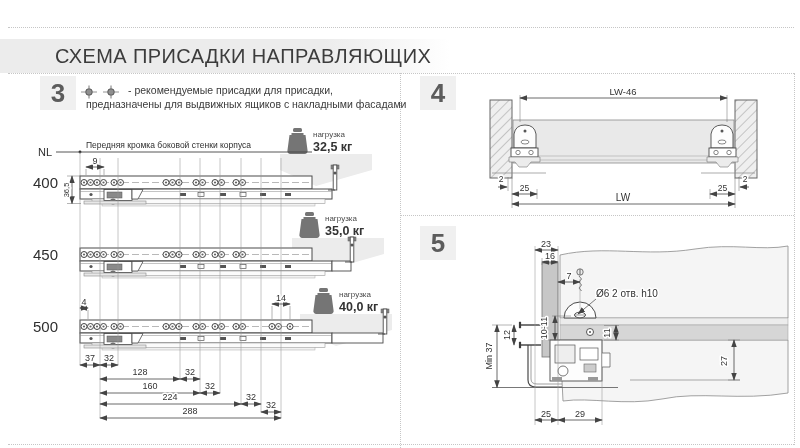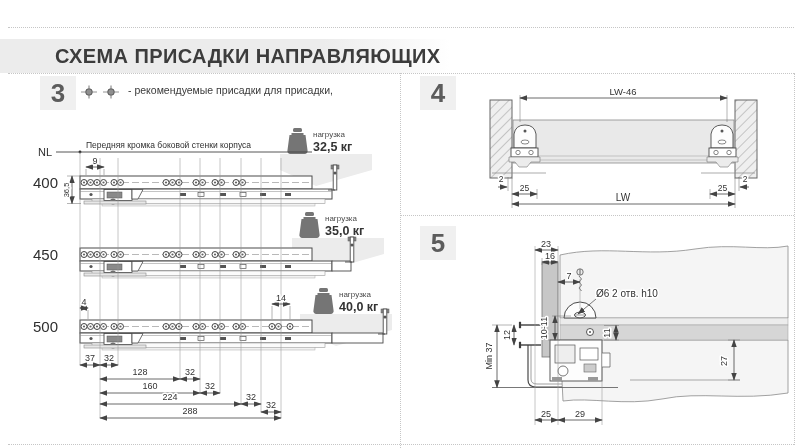--- a/index.html
+++ b/index.html
@@ -3,21 +3,21 @@
 <meta charset="utf-8">
 <style>
   html,body{margin:0;padding:0;background:#fff;}
   #page{position:relative;width:800px;height:448px;background:#fff;overflow:hidden;
         font-family:"Liberation Sans",sans-serif;color:#333;}
   .dot-h{position:absolute;border-top:1px dotted #c6c6c6;height:0;}
   .dot-v{position:absolute;border-left:1px dotted #c6c6c6;width:0;}
   #banner{position:absolute;left:0;top:39px;width:450px;height:34px;
           background:linear-gradient(90deg,#ececec 0%,#ececec 72%,rgba(236,236,236,0) 100%);
           display:flex;align-items:center;}
-  #banner .t{padding-left:55px;font-size:20px;font-weight:bold;color:#3c3c3c;letter-spacing:.4px;white-space:nowrap;}
+  #banner .t{padding-left:55px;font-size:20px;font-weight:normal;color:#3c3c3c;letter-spacing:.4px;white-space:nowrap;}
   .section-num{position:absolute;width:36px;height:34px;background:#f0f0f0;
                display:flex;align-items:center;justify-content:center;
                font-size:26px;font-weight:bold;color:#5c5c5c;}
   .note-line{position:absolute;font-size:10.5px;color:#3a3a3a;white-space:nowrap;}
   svg{position:absolute;}
   svg text{font-family:"Liberation Sans",sans-serif;}
   .dim{font-size:9px;fill:#333;text-anchor:middle;}
   .dim8{font-size:8.5px;fill:#333;text-anchor:middle;}
   .len{font-size:15px;fill:#2f2f2f;text-anchor:end;}
   .nl{font-size:11px;fill:#2f2f2f;text-anchor:end;}
@@ -65,20 +65,21 @@
     </g>
     <g>
       <line x1="23" y1="7" x2="27" y2="7" stroke="#888" stroke-width=".9"></line>
       <line x1="35" y1="7" x2="39" y2="7" stroke="#888" stroke-width=".9"></line>
       <line x1="31" y1="0.5" x2="31" y2="3" stroke="#666" stroke-width=".9"></line>
       <line x1="31" y1="11" x2="31" y2="13.5" stroke="#666" stroke-width=".9"></line>
       <circle cx="31" cy="7" r="3.3" fill="#8f8f8f" stroke="#555" stroke-width="1"></circle>
     </g>
   </svg>
   <div class="note-line" style="left:128px;top:84px;">-  рекомендуемые присадки для присадки,</div>
+  <div class="note-line" style="left:86px;top:98px;">предназначены для выдвижных ящиков с накладными фасадами</div>
 
   <svg style="left:0;top:108px;" width="400" height="340" viewBox="0 0 400 340">
     <defs>
       <marker id="aL" viewBox="0 0 10 10" refX="9" refY="5" markerWidth="8" markerHeight="8" markerUnits="userSpaceOnUse" orient="auto-start-reverse">
         <path d="M0,1.5 L10,5 L0,8.5 Z" fill="#444"></path>
       </marker>
       <g id="hole">
         <circle r="3" fill="#fff" stroke="#444" stroke-width="1"></circle>
         <circle r="1.1" fill="#666"></circle>
       </g>

